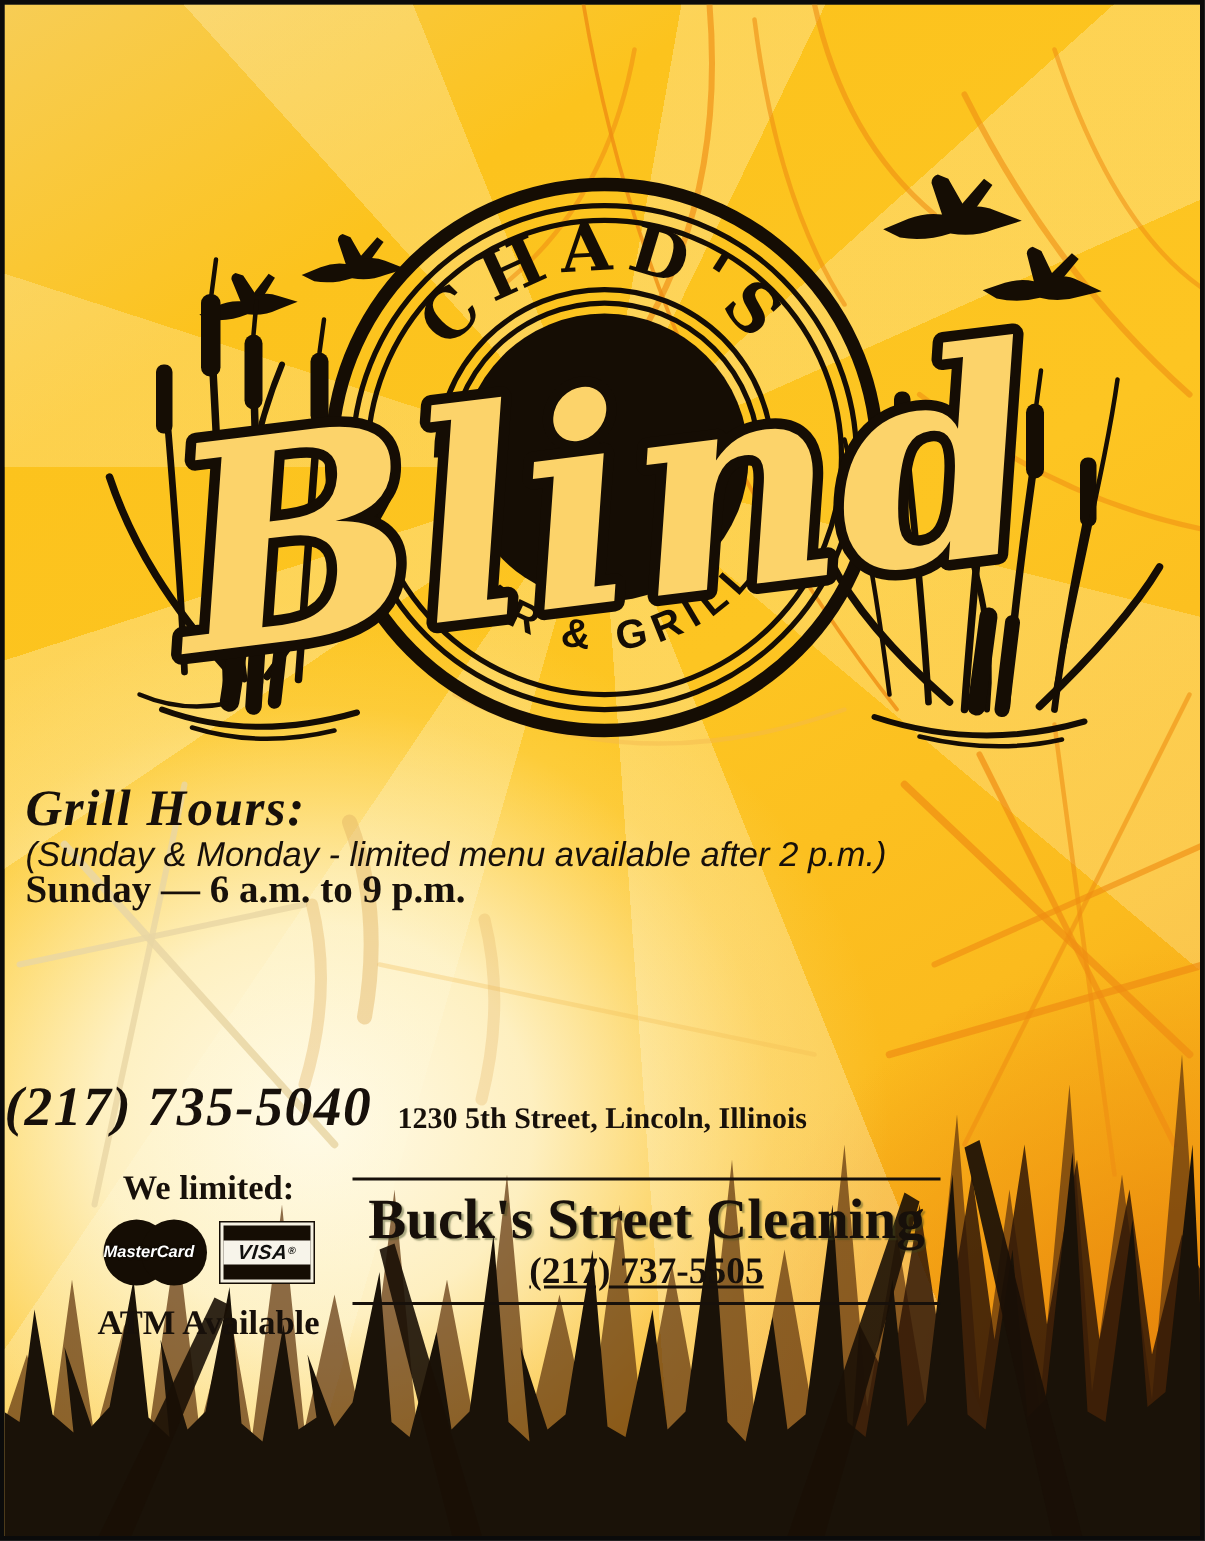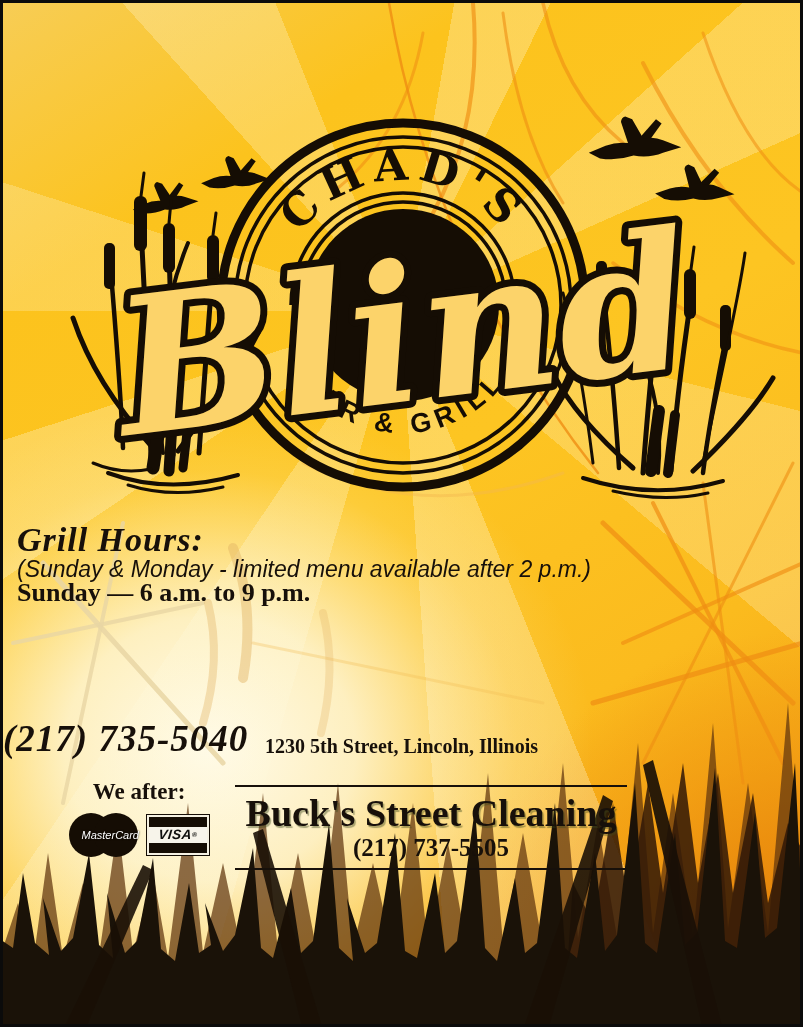--- a/index.html
+++ b/index.html
@@ -32,36 +32,36 @@
   .hours-line{font-size:26px;line-height:25px;font-weight:bold;}
   .hours-note{font-family:"Liberation Sans","DejaVu Sans",sans-serif;font-style:italic;font-weight:500;font-size:23px;line-height:22px;}
   .address{position:absolute;top:688px;left:0;width:100%;text-align:center;font-size:20px;font-weight:bold;color:#17100a;margin-top:44px;}
   .phone-main{position:absolute;top:714px;left:0;width:100%;font-size:37px;font-weight:bold;letter-spacing:1px;color:#17100a;font-style:italic;}
   .accept{position:absolute;top:776px;left:52px;width:168px;text-align:center;color:#17100a;}
   .accept-label{font-size:23px;font-weight:bold;}
   .cards{display:flex;justify-content:center;align-items:center;gap:8px;margin-top:6px;height:48px;}
   .card-mc{position:relative;width:70px;height:46px;}
   .mc-c{position:absolute;top:1px;width:44px;height:44px;border-radius:50%;background:#150d04;}
   .mc-c.left{left:0;} .mc-c.right{left:25px;}
-  .mc-label{position:absolute;top:17px;left:0;width:70px;text-align:right;color:#fff;
-    font-family:"Liberation Sans",sans-serif;font-style:italic;font-weight:normal;font-size:11px;
+  .mc-label{position:absolute;top:17px;left:0;width:70px;text-align:left;color:#fff;
+    font-family:"Liberation Sans",sans-serif;font-style:italic;font-weight:bold;font-size:11px;
     text-shadow:0 0 2px #000;}
   .card-visa{position:relative;width:62px;height:40px;background:#150d04;border:2px solid #f5f1e2;
     box-shadow:0 0 0 1px #150d04;box-sizing:border-box;}
   .visa-band{position:absolute;top:10px;left:0;width:100%;height:16px;background:#f7f4ea;}
   .visa-label{position:absolute;top:10px;left:0;width:100%;height:16px;line-height:16px;text-align:center;
     color:#10100e;font-family:"Liberation Sans",sans-serif;font-style:italic;font-weight:bold;font-size:13.5px;
     letter-spacing:.5px;transform:skewX(-6deg);}
   .visa-mark{font-size:7px;vertical-align:top;font-style:normal;}
   .atm{font-size:23px;font-weight:bold;margin-top:10px;}
   .sponsor{position:absolute;top:782px;left:232px;width:392px;text-align:center;color:#17100a;}
   .rule{border-top:2px solid #17100a;height:0;}
   .sponsor-name{font-size:38px;line-height:44px;font-weight:bold;margin-top:4px;
     text-shadow:1.5px 1.5px 1px rgba(60,72,28,0.45);}
-  .sponsor-phone{font-size:25px;line-height:26px;font-weight:bold;}
+  .sponsor-phone{font-size:25px;line-height:26px;font-weight:bold;text-decoration:underline;}
   .sponsor .rule.bottom{margin-top:7px;}
   
   .arc-chads{font-family:"DejaVu Serif","Liberation Serif",serif;font-weight:bold;font-size:44px;letter-spacing:8px;fill:#150d04;}
   .arc-bar{font-family:"Liberation Sans","DejaVu Sans",sans-serif;font-weight:bold;font-size:27px;letter-spacing:6px;fill:#150d04;}
   .blind{font-family:"DejaVu Serif","Liberation Serif",serif;font-weight:bold;font-style:italic;font-size:190px;
     fill:#fcd36a;stroke:#150d04;stroke-width:14px;paint-order:stroke;stroke-linejoin:round;}
 </style>
 </head>
 <body>
 
@@ -201,32 +201,33 @@
     <div class="hours">
       <div class="hours-title">Grill Hours:</div>
       <div class="hours-note">(Sunday &amp; Monday - limited menu available after 2 p.m.)</div>
       <div class="hours-line">Sunday — 6 a.m. to 9 p.m.</div>
     </div>
 
     <div class="address">1230 5th Street, Lincoln, Illinois</div>
     <div class="phone-main">(217) 735-5040</div>
 
     <div class="accept">
-      <div class="accept-label">We after:</div>
+      <div class="accept-label">We limited:</div>
       <div class="cards">
         <div class="card-mc">
           <div class="mc-c left"></div>
           <div class="mc-c right"></div>
           <div class="mc-label">MasterCard</div>
         </div>
         <div class="card-visa">
           <div class="visa-band"></div>
           <div class="visa-label"><span>VISA</span><span class="visa-mark">®</span></div>
         </div>
       </div>
+      <div class="atm">ATM Available</div>
     </div>
 
     <div class="sponsor">
       <div class="rule top"></div>
       <div class="sponsor-name">Buck's Street Cleaning</div>
       <div class="sponsor-phone">(217) 737-5505</div>
       <div class="rule bottom"></div>
     </div>
   </div>
 </div>

